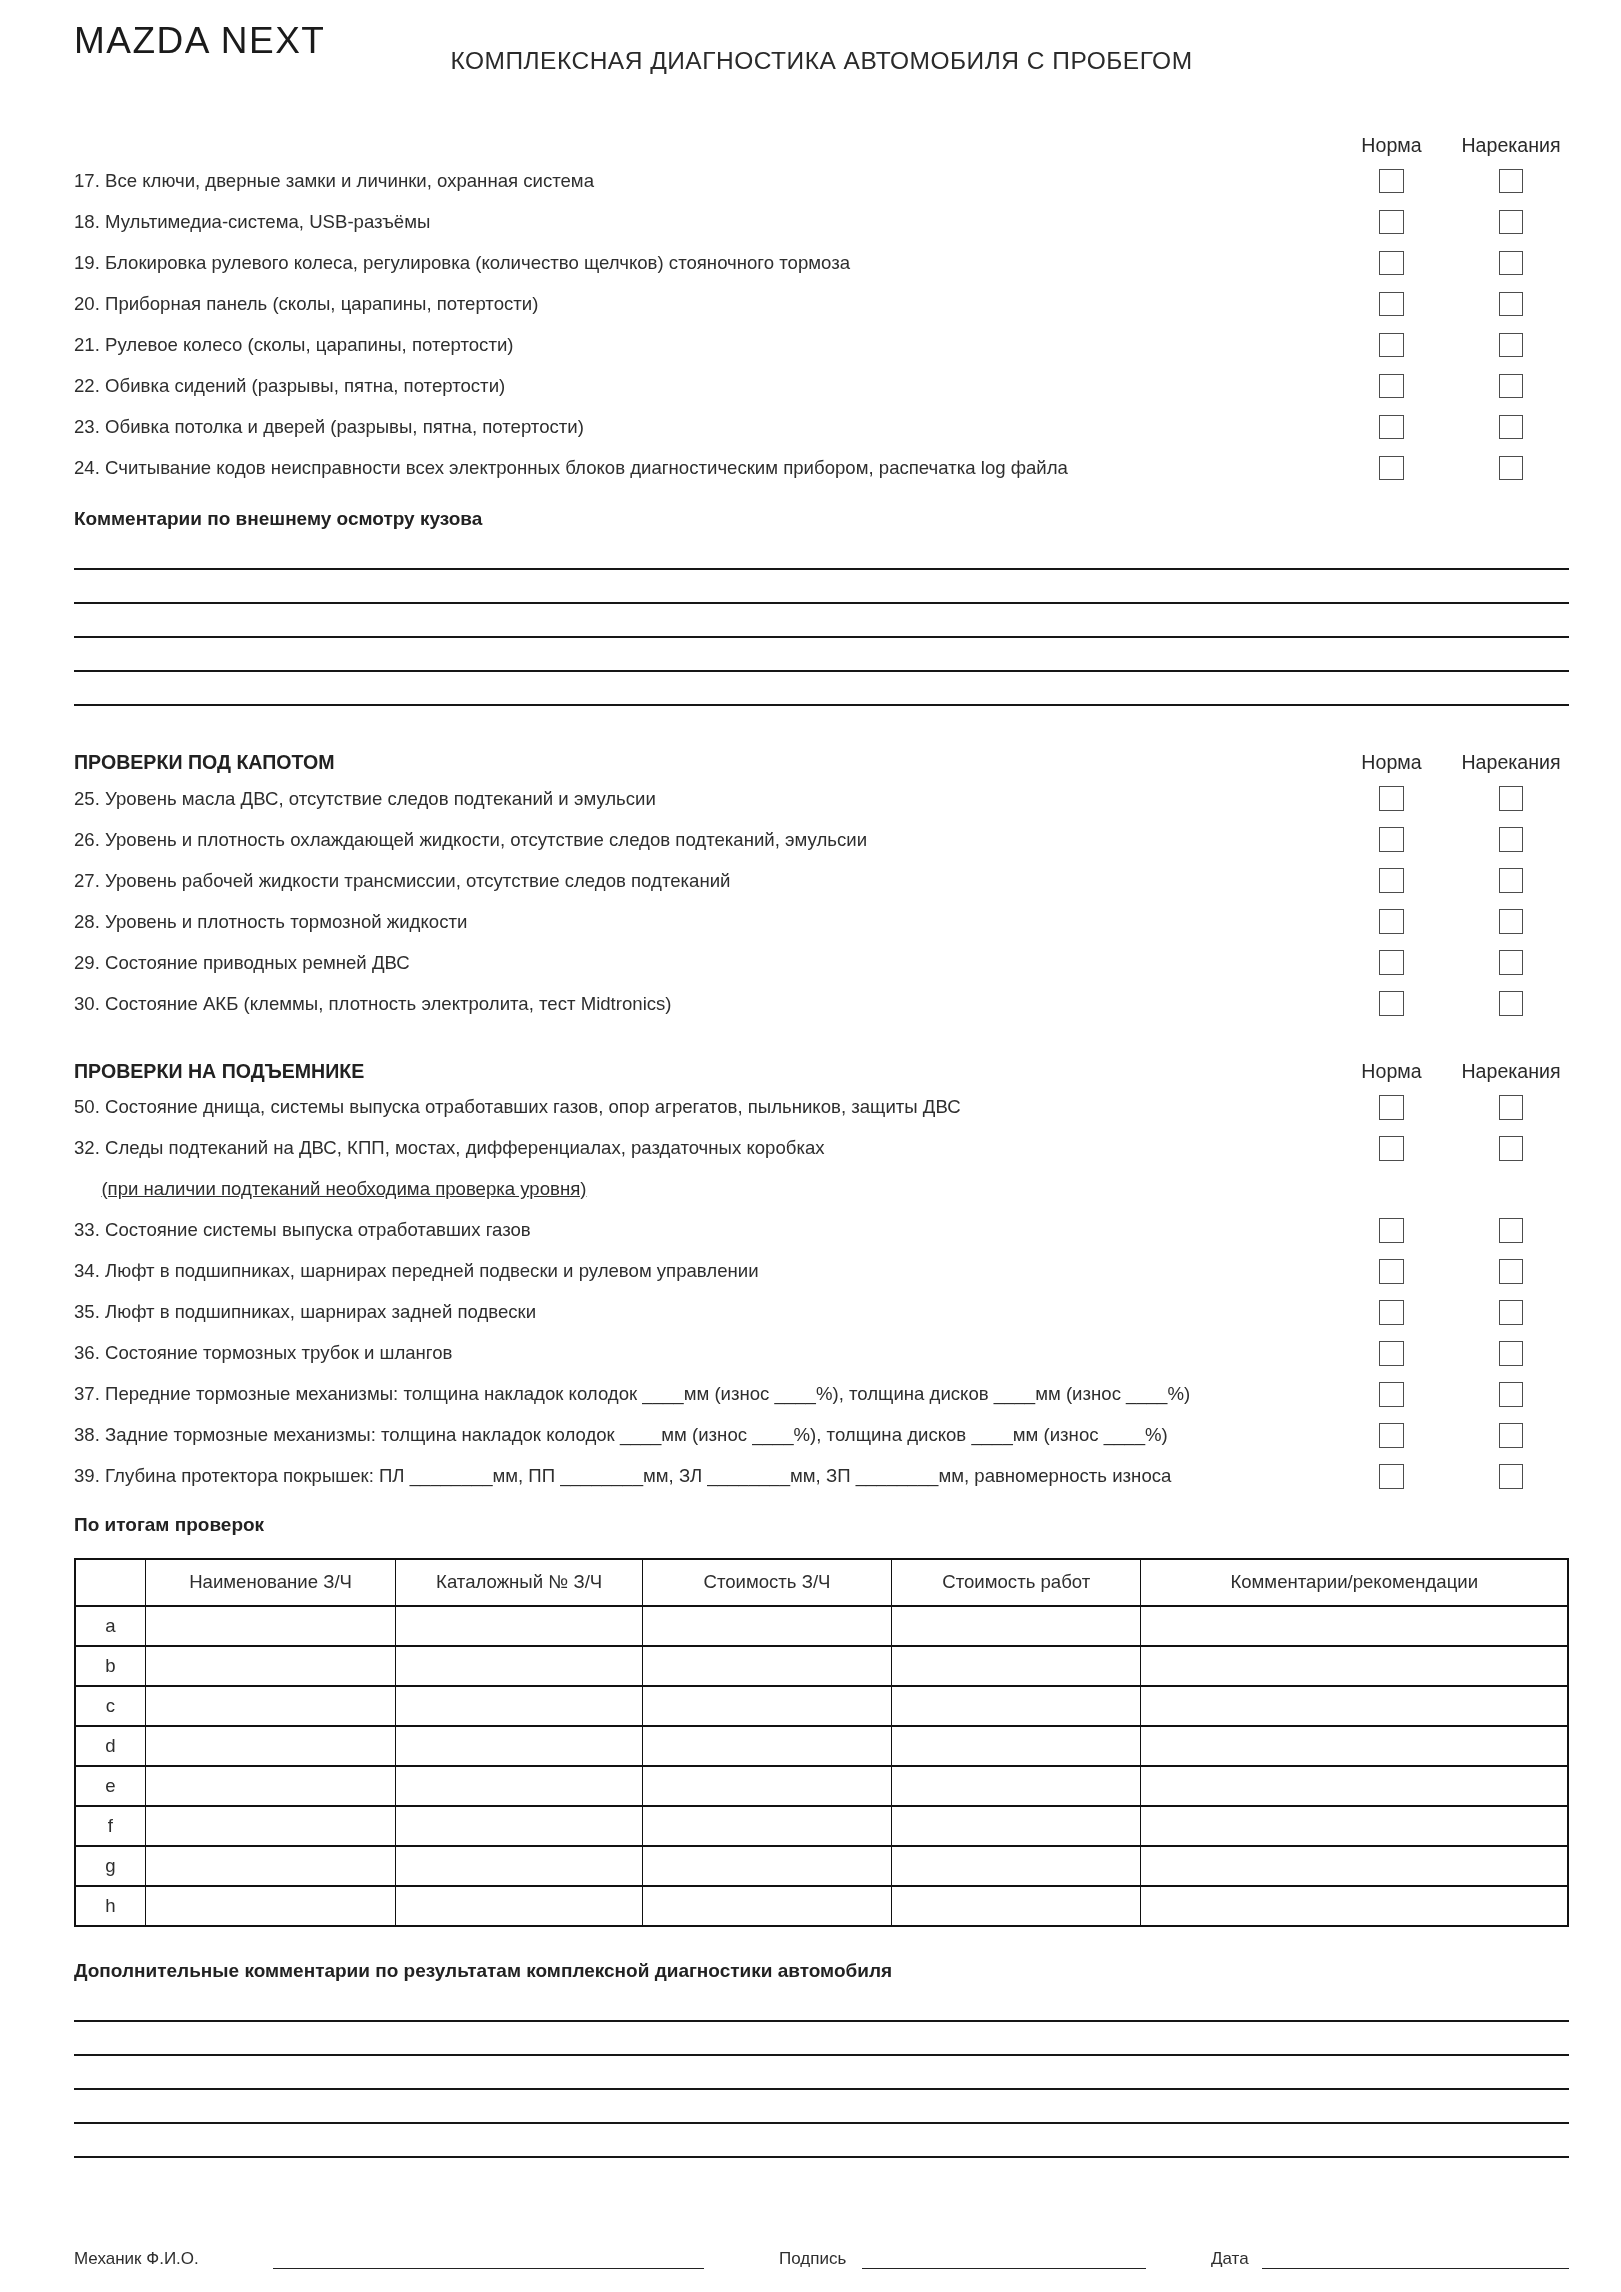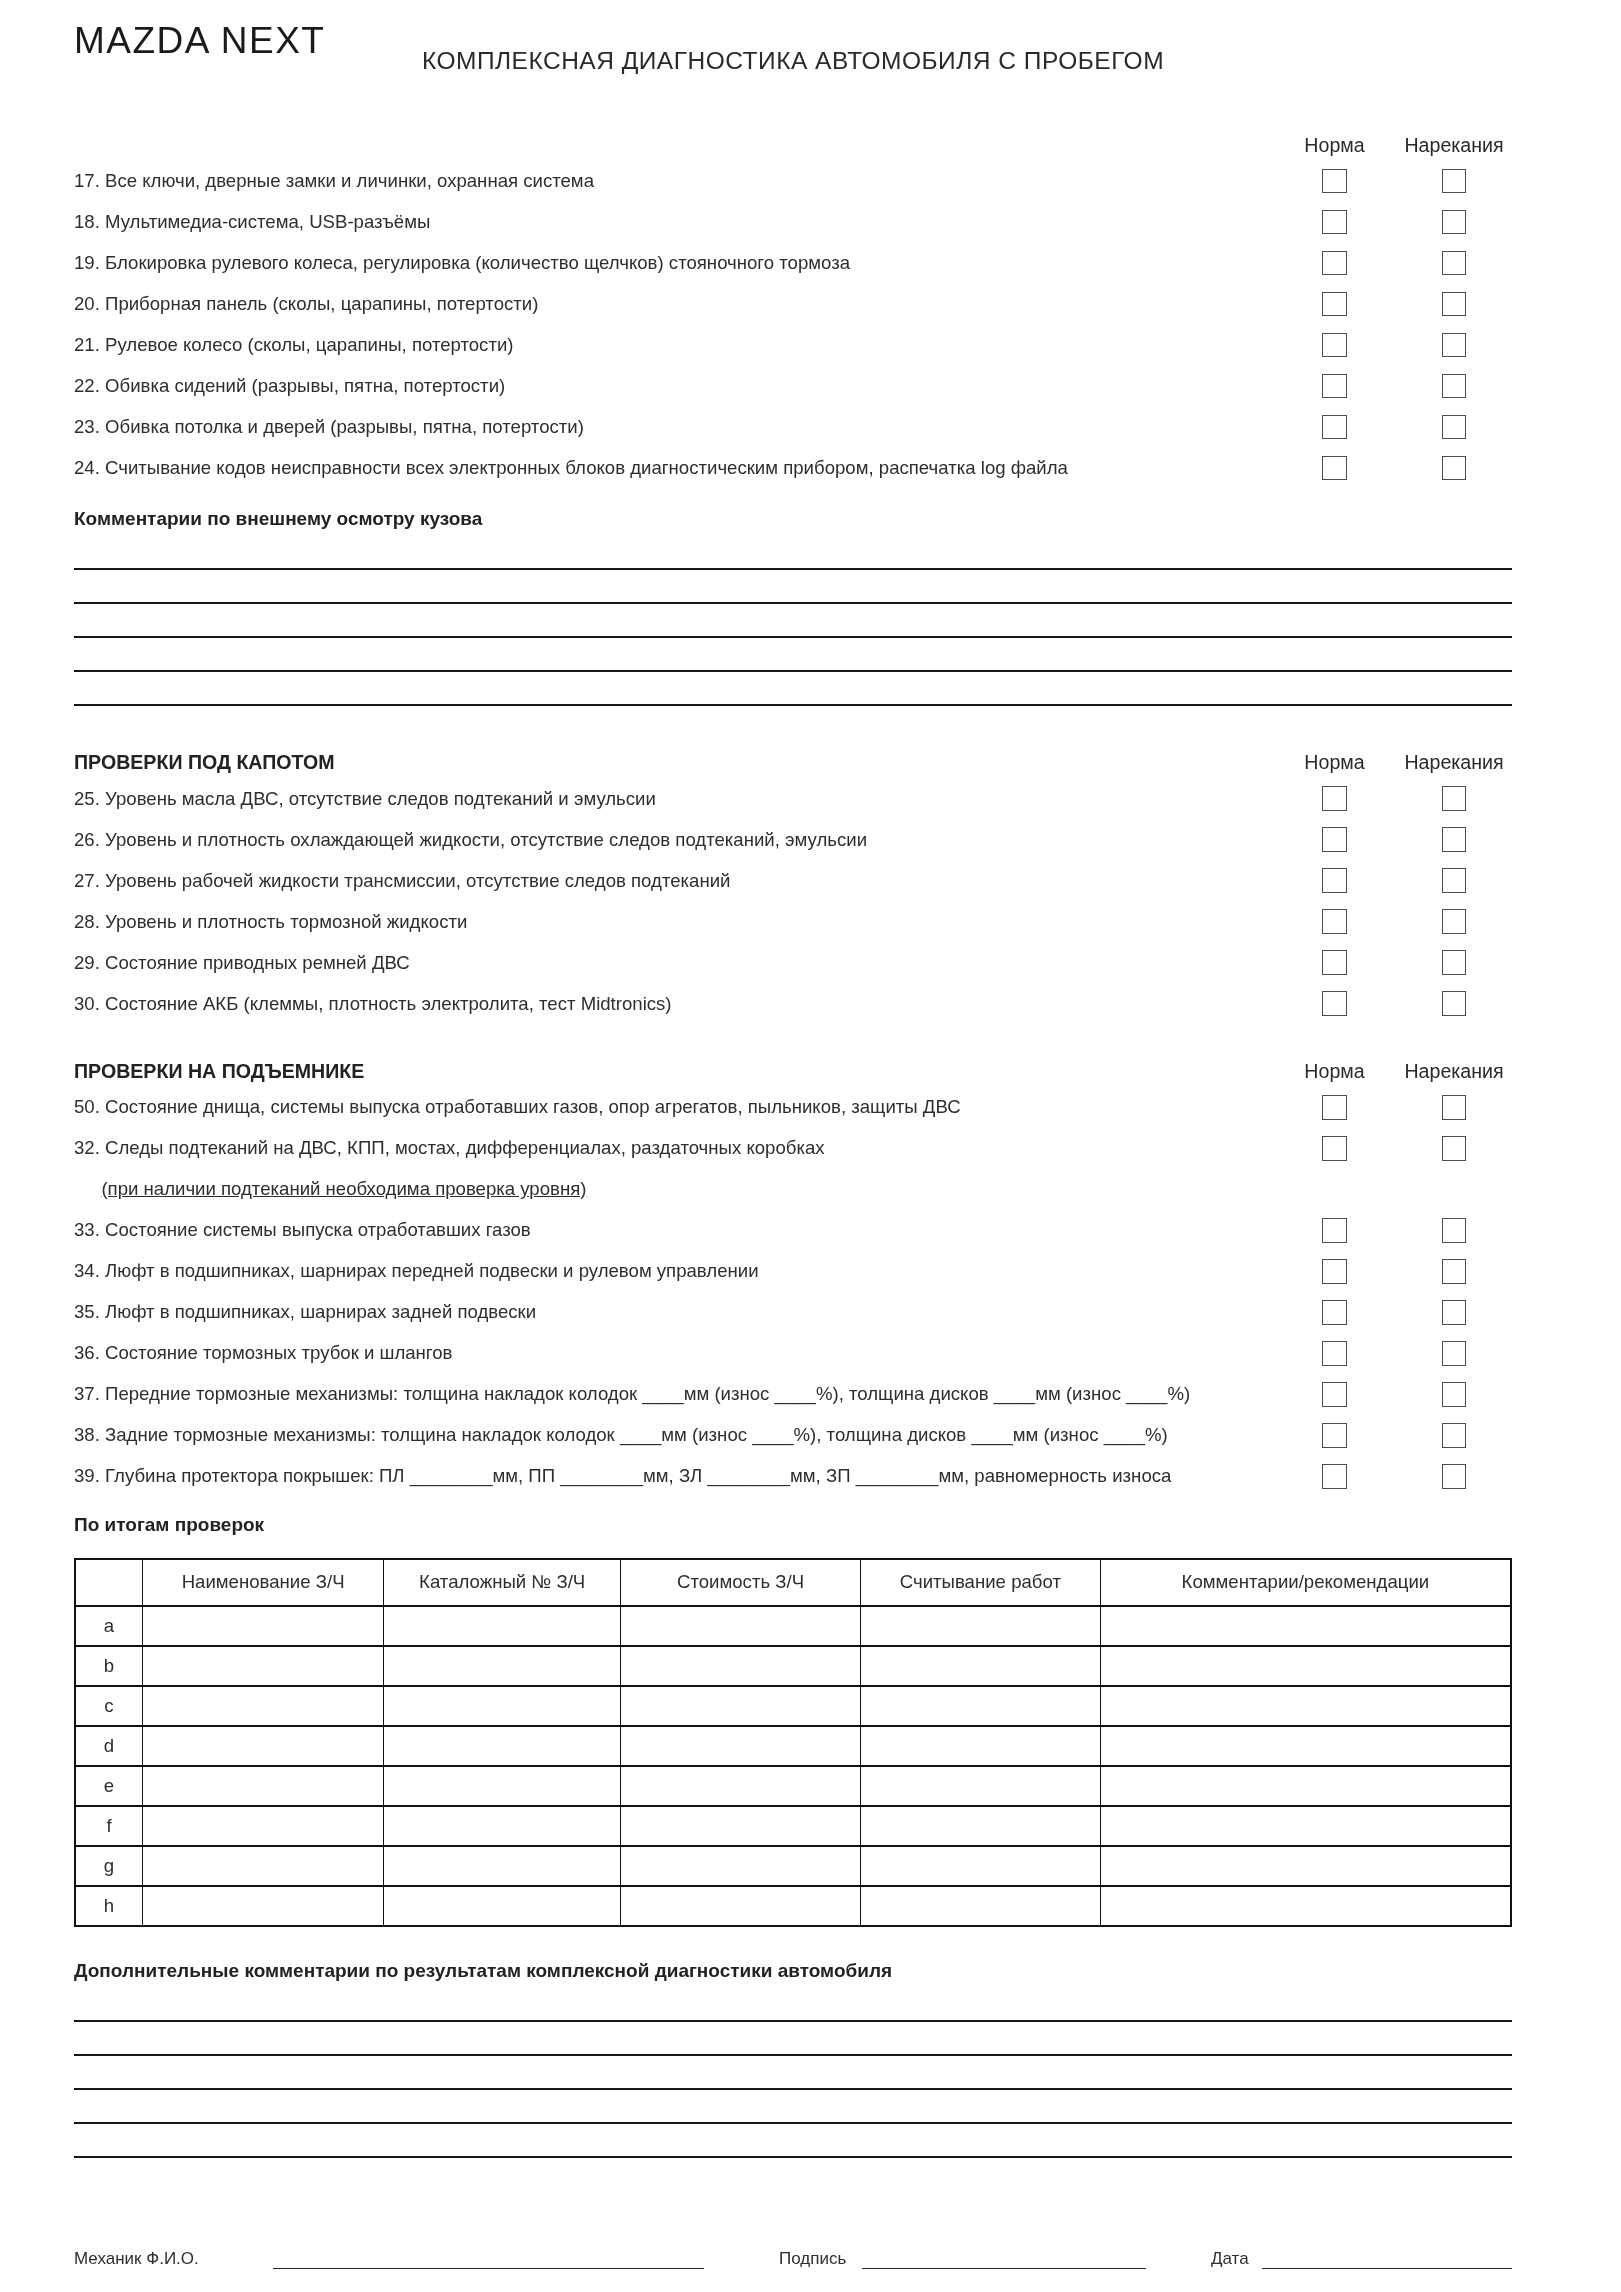--- a/index.html
+++ b/index.html
@@ -3,21 +3,21 @@
 <meta charset="utf-8">
 <style>
   html,body { margin:0; padding:0; background:#e8e8e8; }
   .page {
     position:relative;
     width:1621px; height:2293px;
     background:#ffffff;
     font-family:"Liberation Sans", sans-serif;
     color:#2e2e2e;
     box-sizing:border-box;
-    padding:0 109px 0 74px;
+    padding:0 52px 0 74px;
     margin:0 auto;
     overflow:hidden;
   }
   .header { position:relative; height:102px; }
   .logo {
     position:absolute; left:0; top:19.6px;
     font-size:37px; letter-spacing:1.5px; color:#1b1b1b; font-weight:400;
   }
   .doc-title {
     text-align:center; padding-top:47px;
@@ -347,21 +347,21 @@
         <col class="c-price">
           <col class="c-work">
           <col class="c-comm">
       </colgroup>
       <thead id="results-head">
           <tr>
             <th></th>
             <th>Наименование З/Ч</th>
             <th>Каталожный № З/Ч</th>
             <th>Стоимость З/Ч</th>
-            <th>Считывание работ</th>
+            <th>Стоимость работ</th>
             <th>Комментарии/рекомендации</th>
           </tr>
         </thead>
       <tbody id="results-body">
           <tr>
             <td>a</td>
             <td></td>
             <td></td>
             <td></td>
             <td></td>

